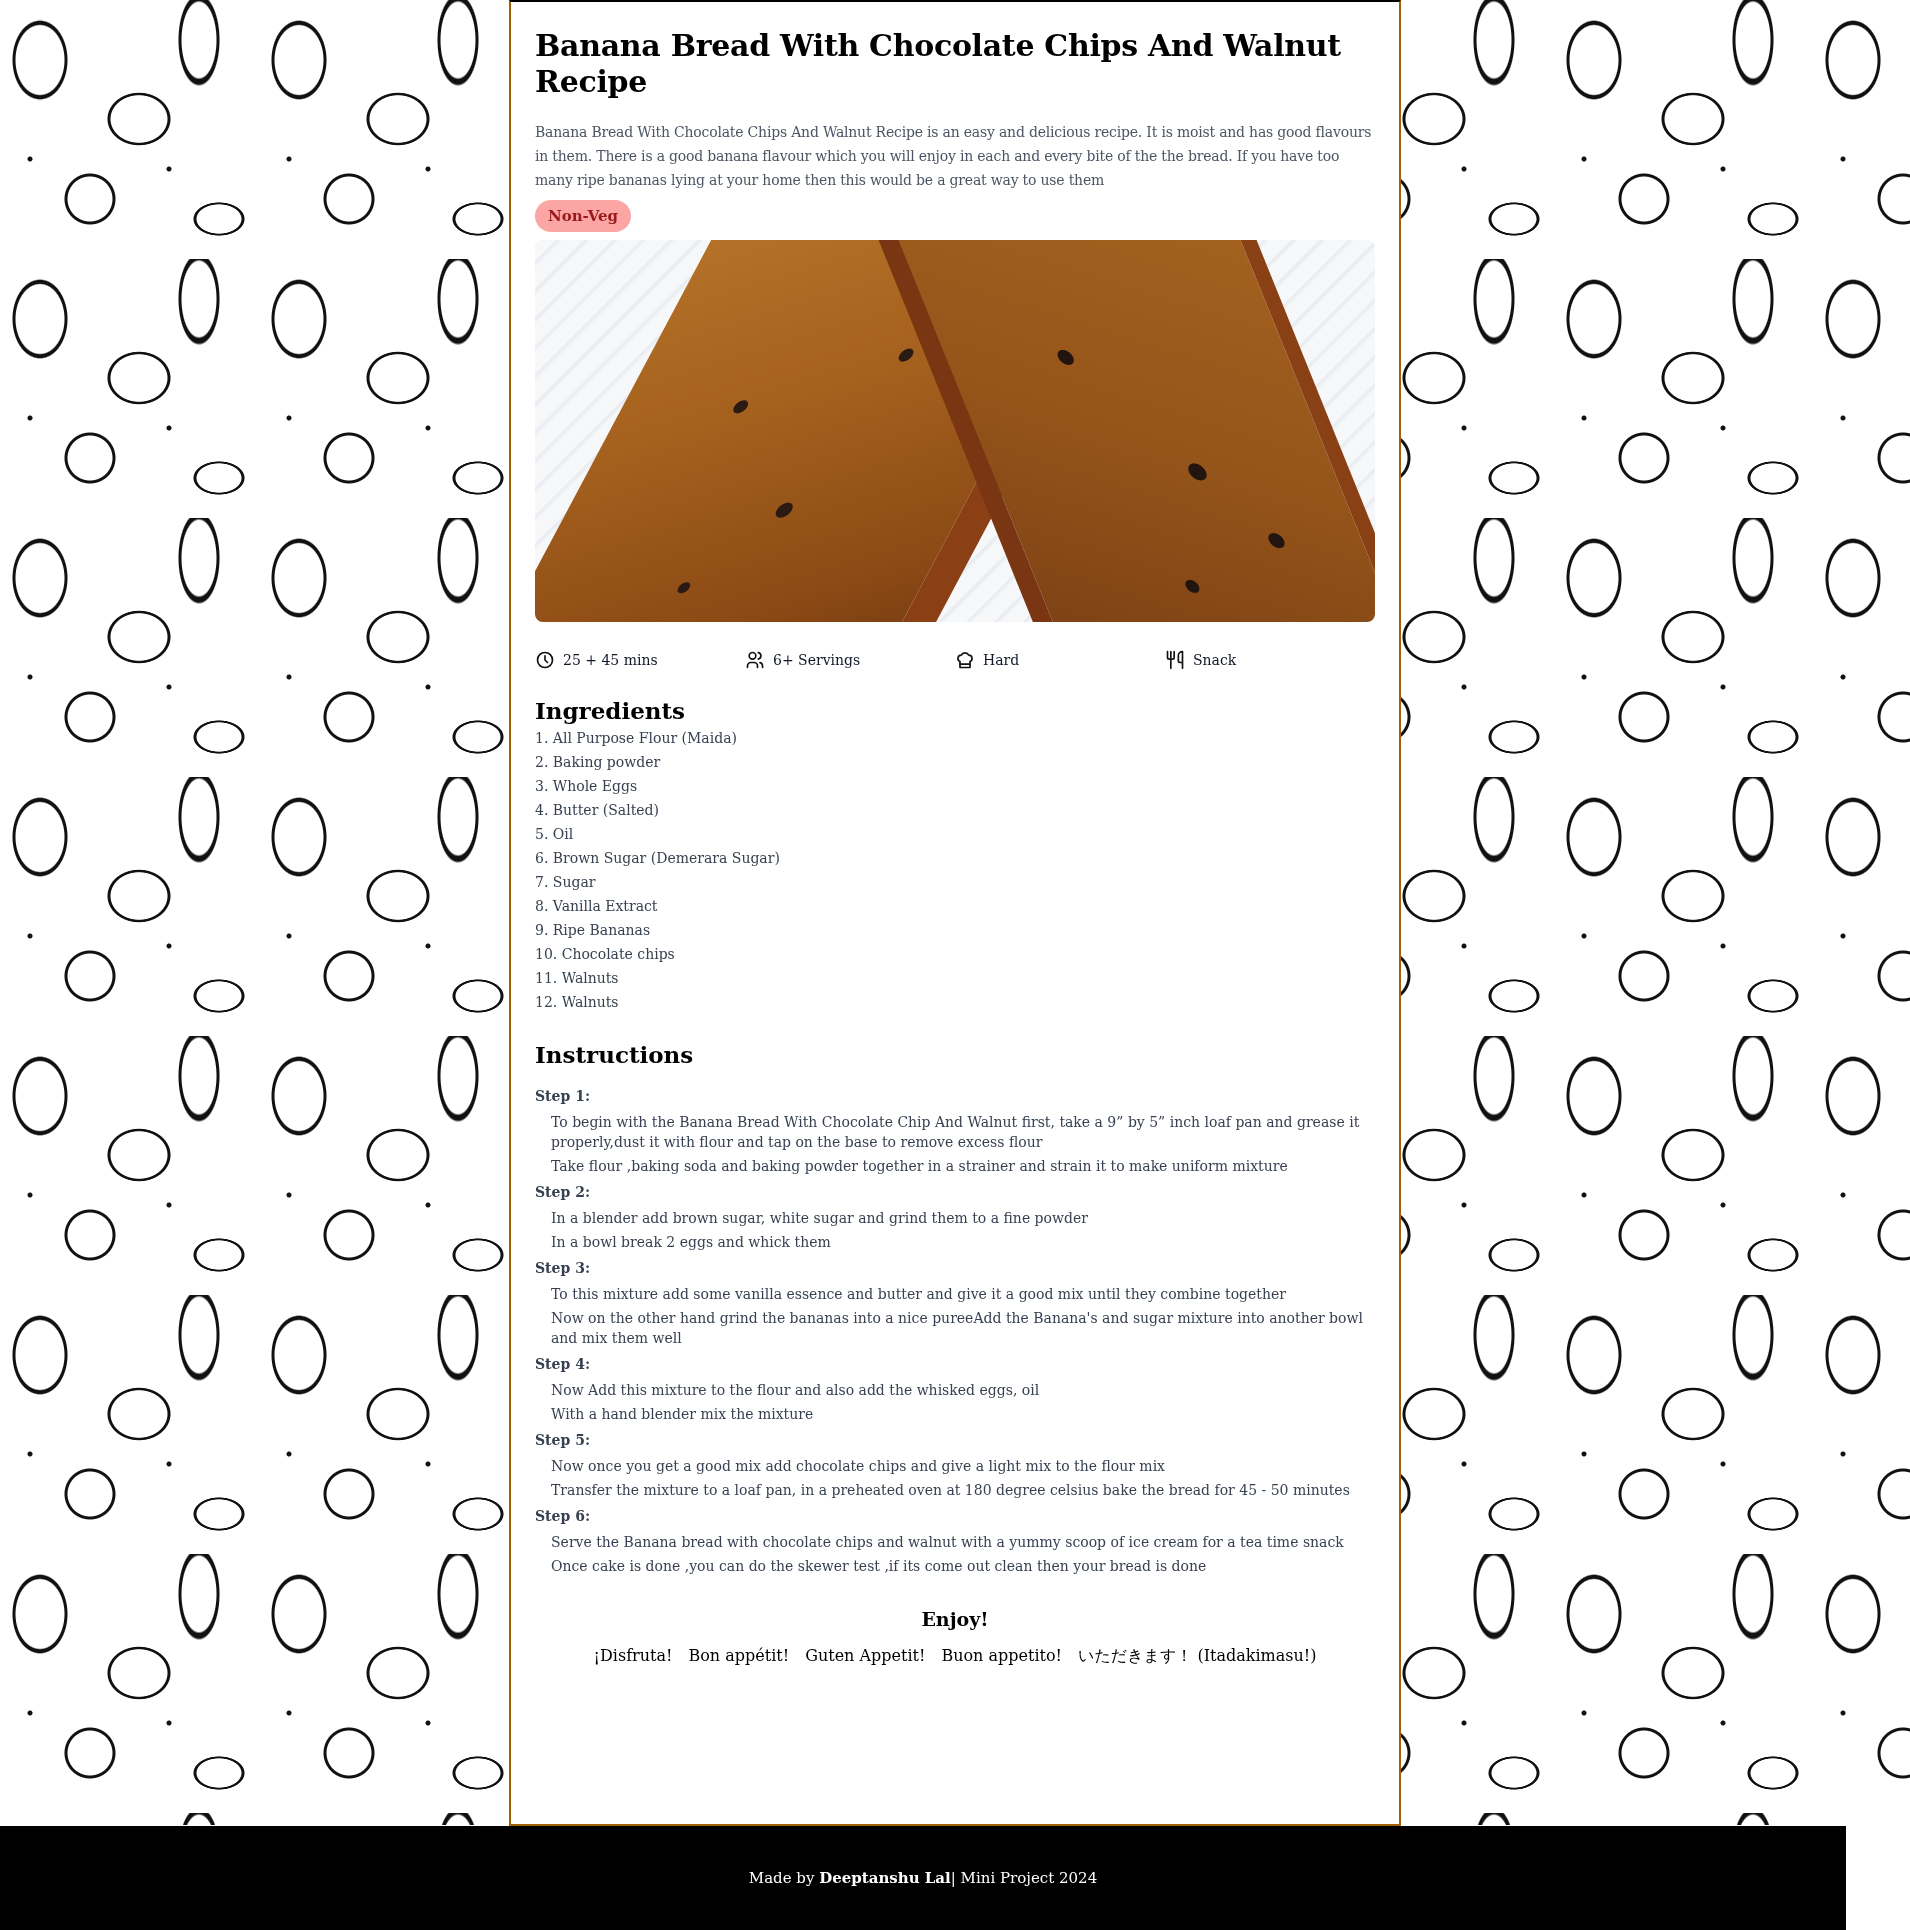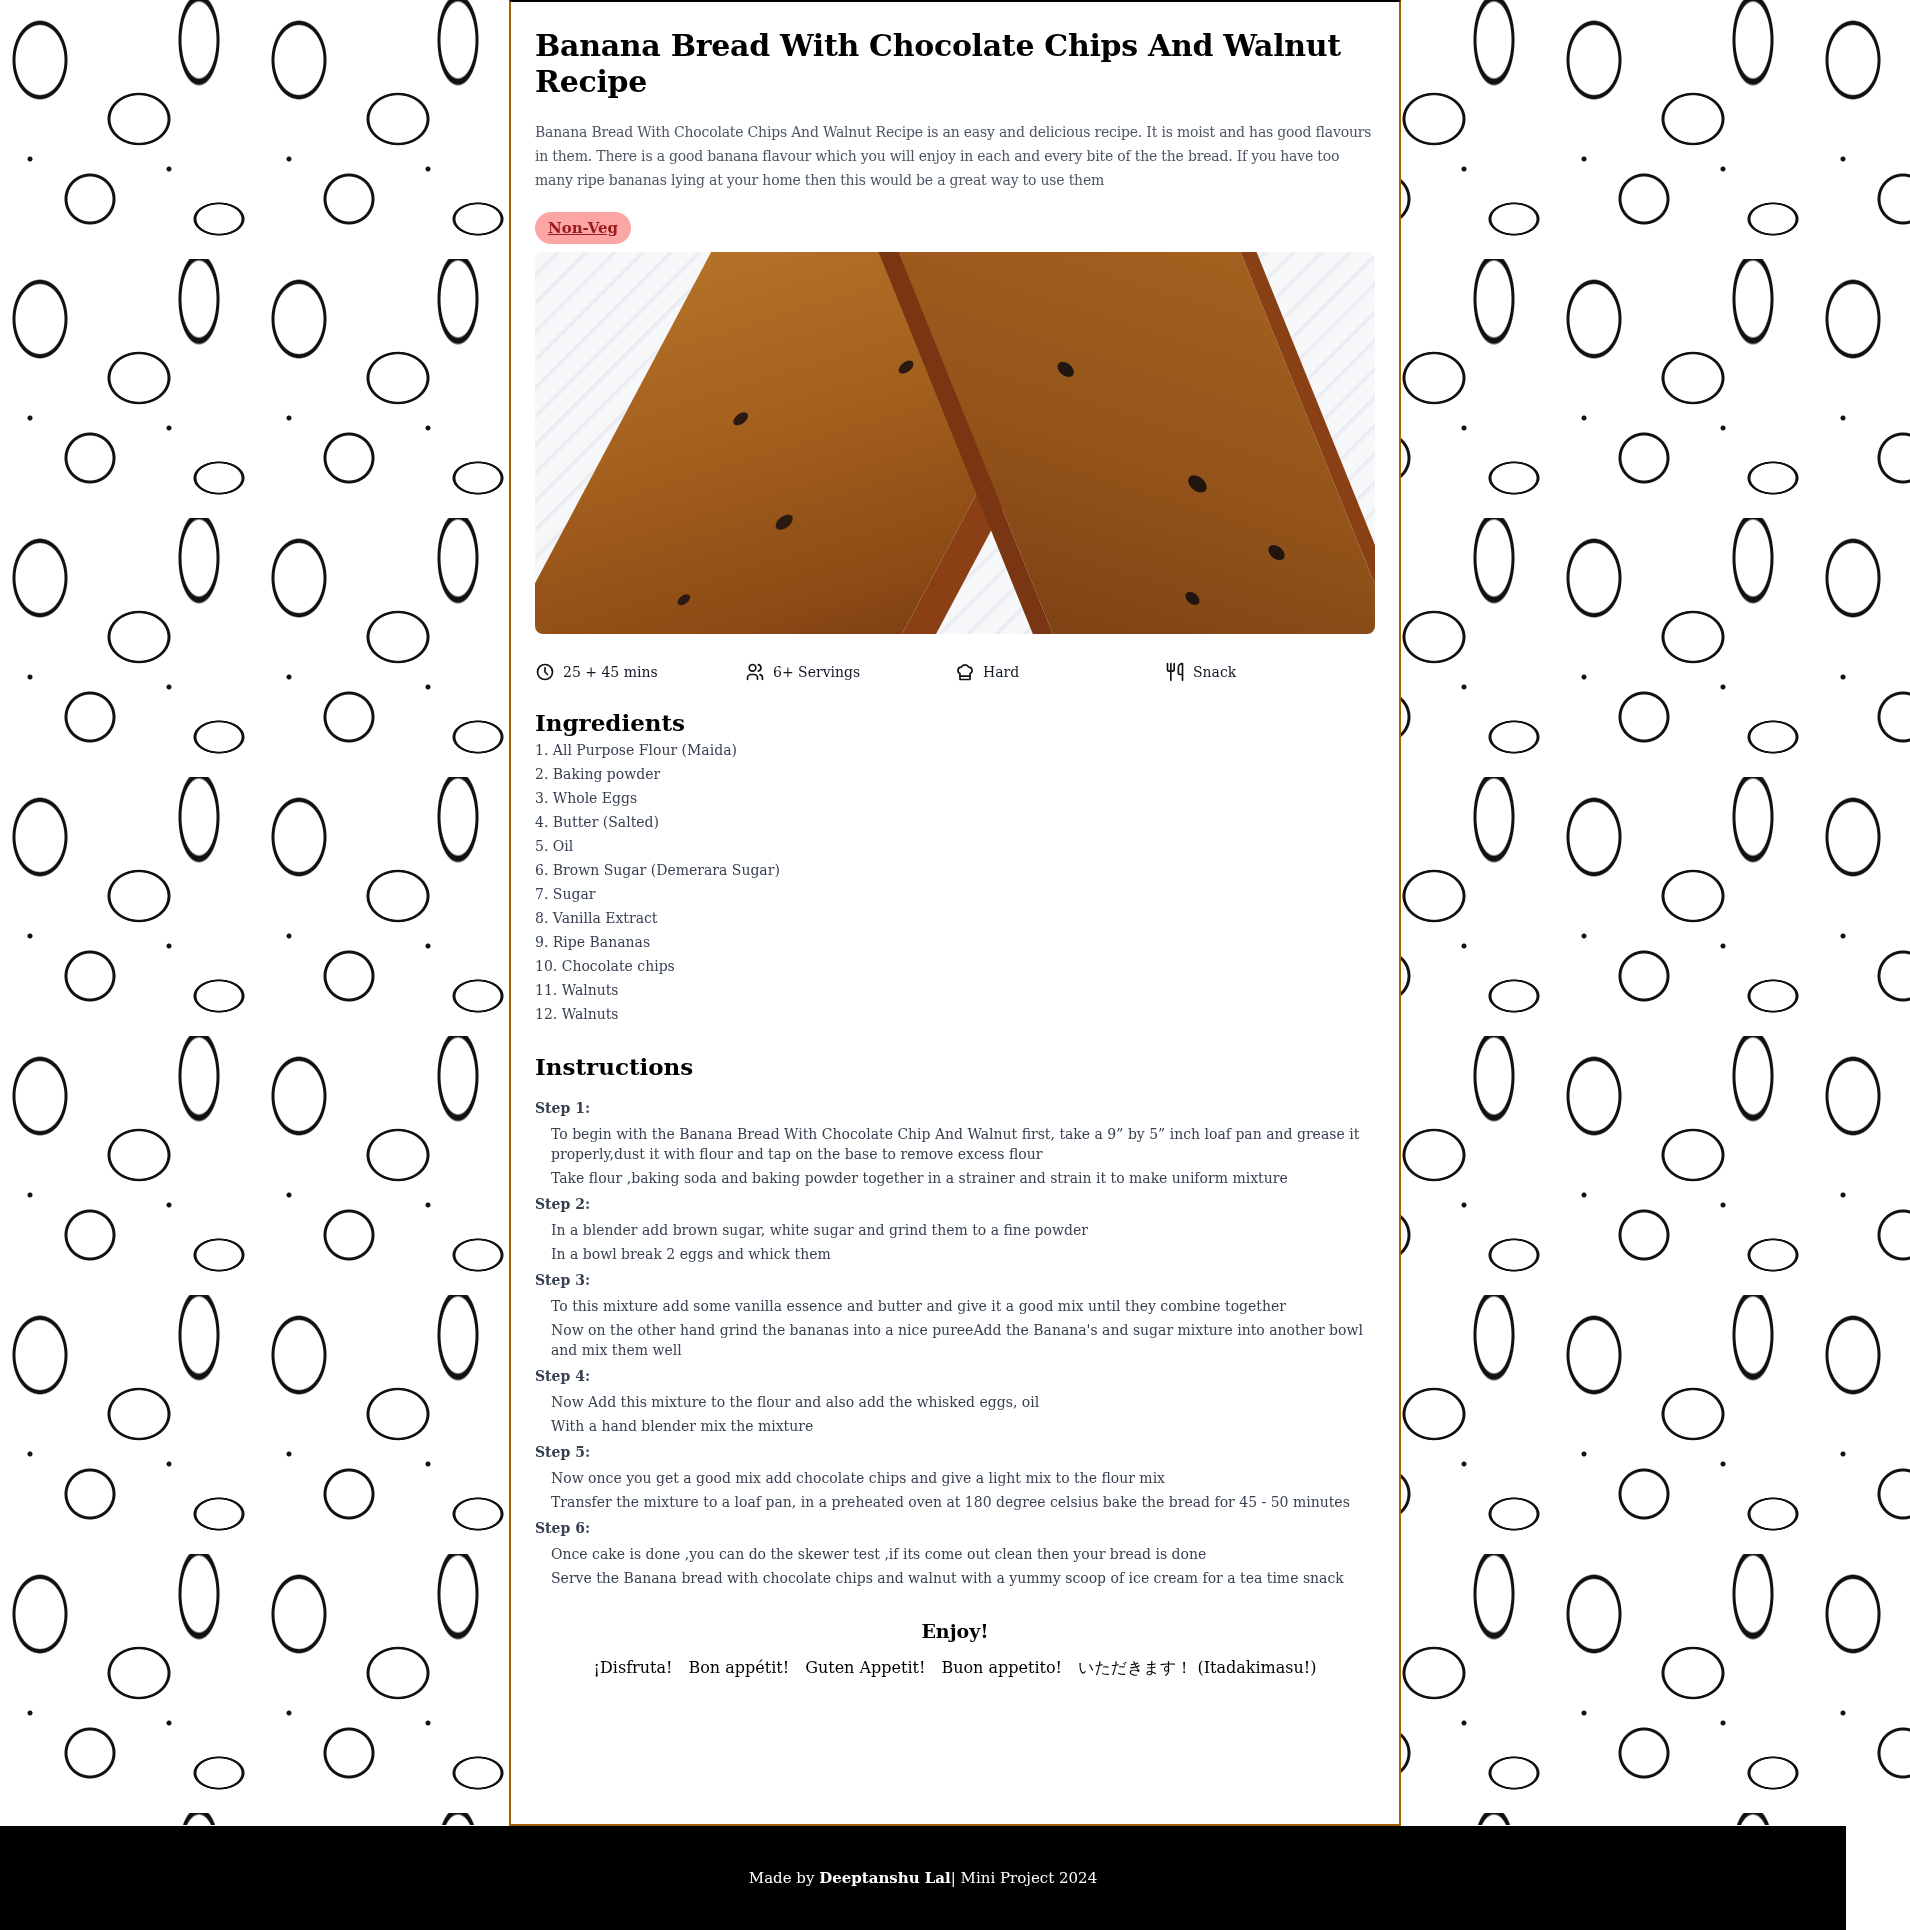--- a/index.html
+++ b/index.html
@@ -43,29 +43,28 @@
     }
     .description {
       margin-top: 20px;
       font-size: 14px;
       line-height: 24px;
       color: #4b5563;
       letter-spacing: -0.2px;
     }
     .badge {
       display: inline-block;
-      margin-top: 20px;
+      margin-top: 8px;
       background: #fca5a5;
       color: #991b1b;
       font-weight: bold;
       font-size: 15px;
       padding: 6px 13px;
       border-radius: 16px;
       line-height: 20px;
-      text-decoration: underline;
     }
     .hero {
       margin-top: 8px;
       width: 840px; height: 382px;
       border-radius: 8px;
       overflow: hidden;
       position: relative;
       background:
         linear-gradient(115deg, rgba(255,255,255,0.0) 0%, rgba(255,255,255,0.0) 100%),
         #f1f3f6;
@@ -269,22 +268,22 @@
     <p class="step-line">Now Add this mixture to the flour and also add the whisked eggs, oil</p>
     <p class="step-line">With a hand blender mix the mixture</p>
   </div>
   <div class="step">
     <div class="step-title">Step 5:</div>
     <p class="step-line">Now once you get a good mix add chocolate chips and give a light mix to the flour mix</p>
     <p class="step-line">Transfer the mixture to a loaf pan, in a preheated oven at 180 degree celsius bake the bread for 45 - 50 minutes</p>
   </div>
   <div class="step">
     <div class="step-title">Step 6:</div>
+    <p class="step-line">Serve the Banana bread with chocolate chips and walnut with a yummy scoop of ice cream for a tea time snack</p>
     <p class="step-line">Once cake is done ,you can do the skewer test ,if its come out clean then your bread is done</p>
-    <p class="step-line">Serve the Banana bread with chocolate chips and walnut with a yummy scoop of ice cream for a tea time snack</p>
   </div>
 
   <div class="enjoy">Enjoy!</div>
   <div class="greetings">
     <span>¡Disfruta!</span>
     <span>Bon appétit!</span>
     <span>Guten Appetit!</span>
     <span>Buon appetito!</span>
     <span>いただきます！ (Itadakimasu!)</span>
   </div>

